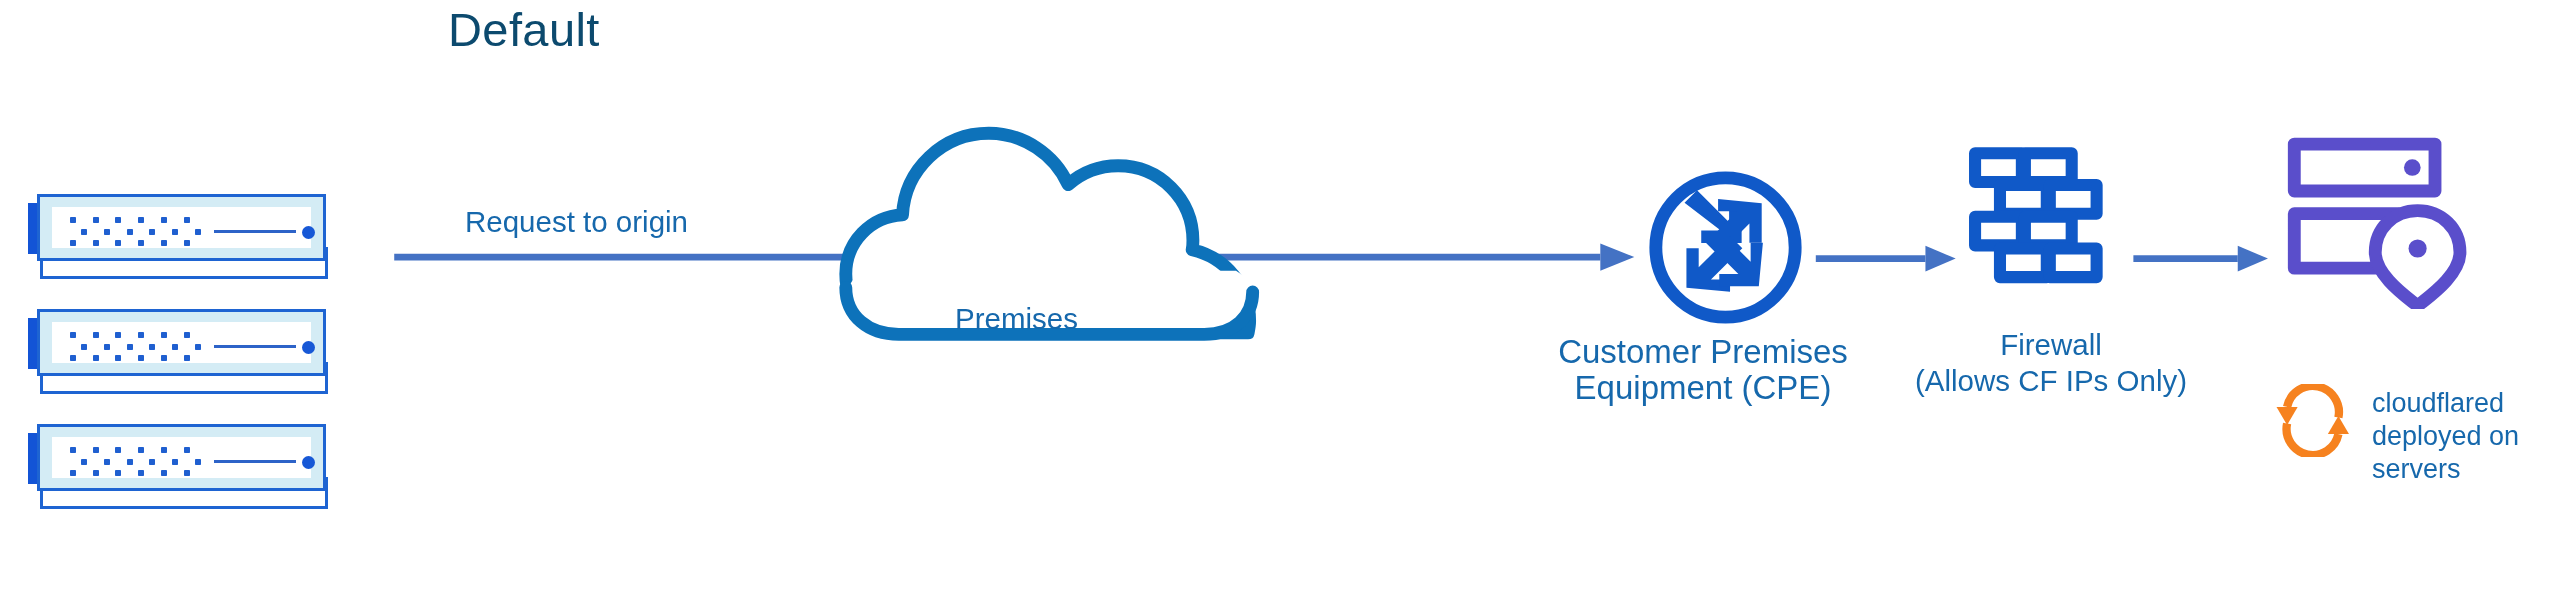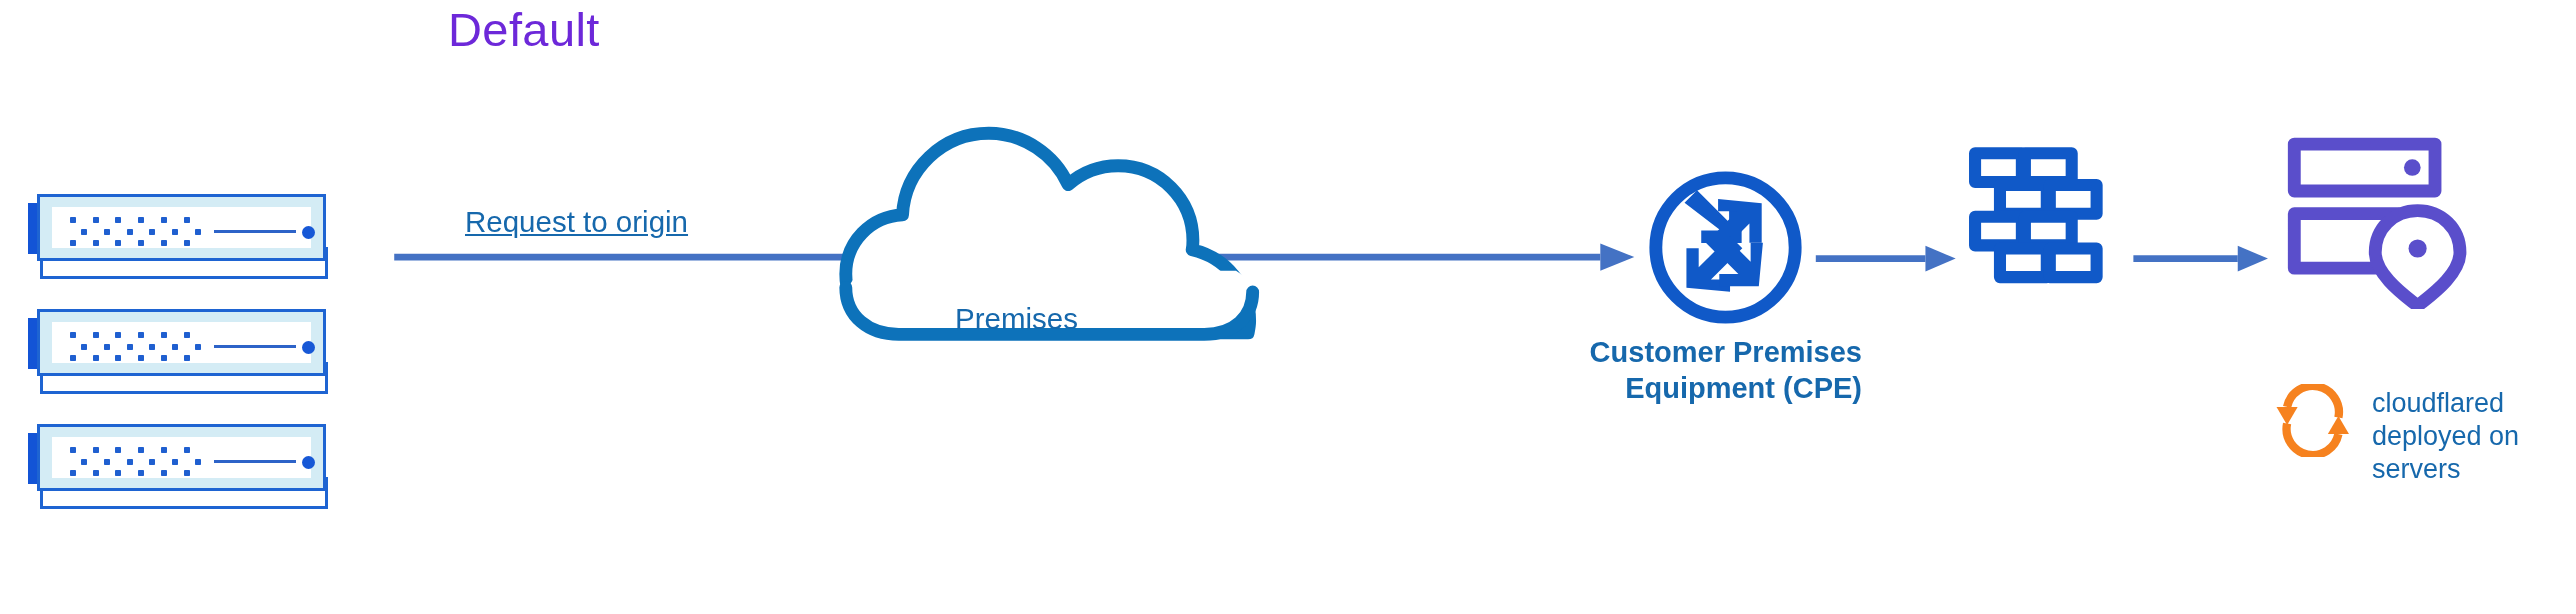--- a/index.html
+++ b/index.html
@@ -21,21 +21,21 @@
     width: 2576px;
     height: 614px;
   }
 
   
   #diagram-title {
     position: absolute;
     left: 448px;
     top: 1.5px;
     font-size: 47px;
-    color: #6d28d9;
+    color: #0c4a6e;
     font-weight: 400;
     letter-spacing: 0.4px;
     white-space: nowrap;
   }
 
   
   #cloudflare-logo {
     position: absolute;
     left: 30px;
     top: 89px;
@@ -151,35 +151,33 @@
   #label-cf-ip {
     left: 386px;
     top: 274px;
     font-size: 29.5px;
     line-height: 36px;
   }
   #label-request-to-origin {
     left: 465px;
     top: 204px;
     font-size: 29.5px;
-    text-decoration: underline;
   }
   #label-internet {
     left: 955px;
     top: 301px;
     font-size: 29.5px;
   }
   #label-cpe {
     left: 1544px;
     top: 334px;
-    font-size: 29px;
+    font-size: 33px;
     line-height: 36px;
-    text-align: right;
+    text-align: center;
     width: 318px;
-    font-weight: bold;
   }
   #label-firewall {
     left: 1877px;
     top: 327px;
     font-size: 29.5px;
     line-height: 36px;
     text-align: center;
     width: 348px;
   }
   #label-origin-server {
@@ -429,18 +427,20 @@
     <path d="M20 30 A34 34 0 0 1 88 44" fill="none" stroke="#f6821f" stroke-width="11"></path>
     <path d="M88 66 A34 34 0 0 1 20 52" fill="none" stroke="#f6821f" stroke-width="11"></path>
     <polygon points="6,30 34,30 20,54" fill="#f6821f"></polygon>
     <polygon points="102,66 74,66 88,42" fill="#f6821f"></polygon>
   </svg>
 
   <div class="dlabel" id="label-request-to-origin">Request to origin</div>
   <div class="dlabel" id="label-internet">Premises</div>
   <div class="dlabel" id="label-cpe">Customer Premises
 Equipment (CPE)</div>
+  <div class="dlabel" id="label-firewall">Firewall
+(Allows CF IPs Only)</div>
   <div class="dlabel" id="label-cloudflared">cloudflared
 deployed on
 servers</div>
 
 </div>
 
 
 </body></html>

